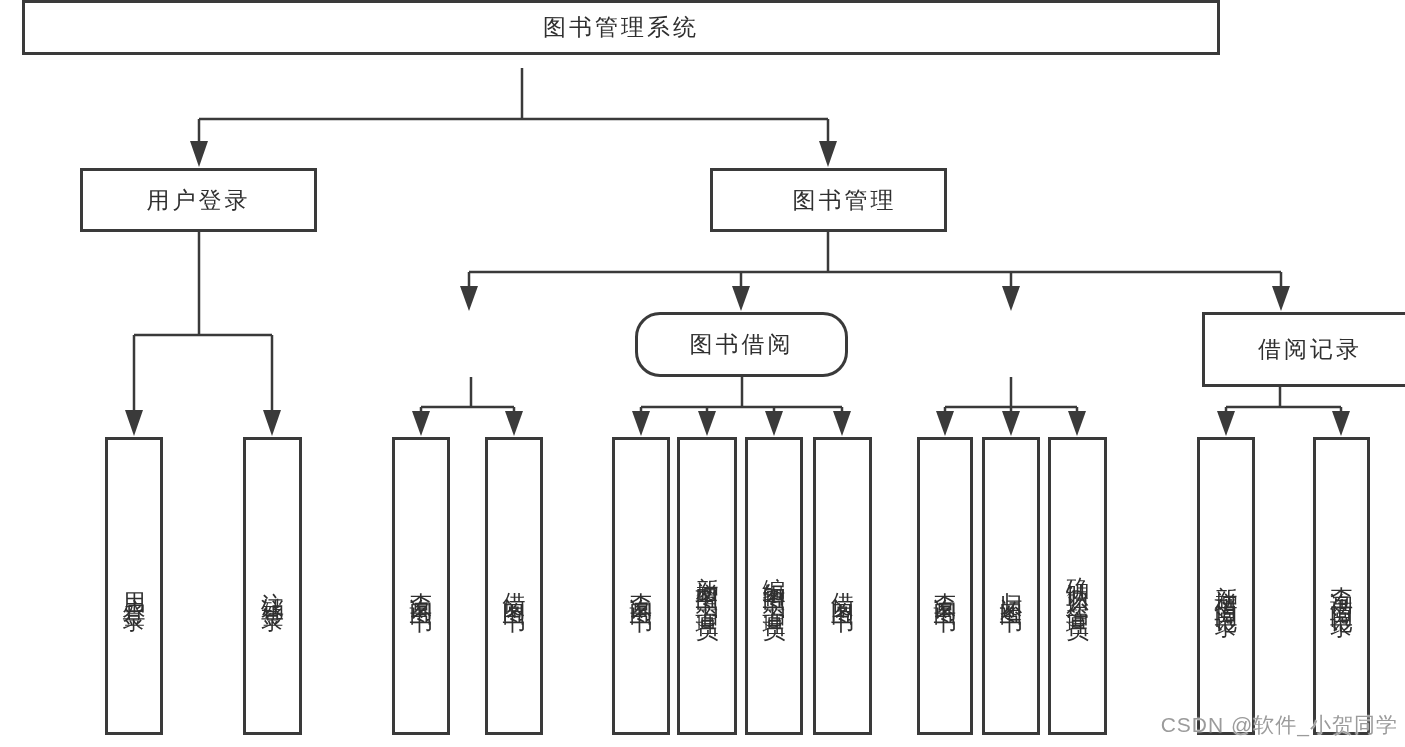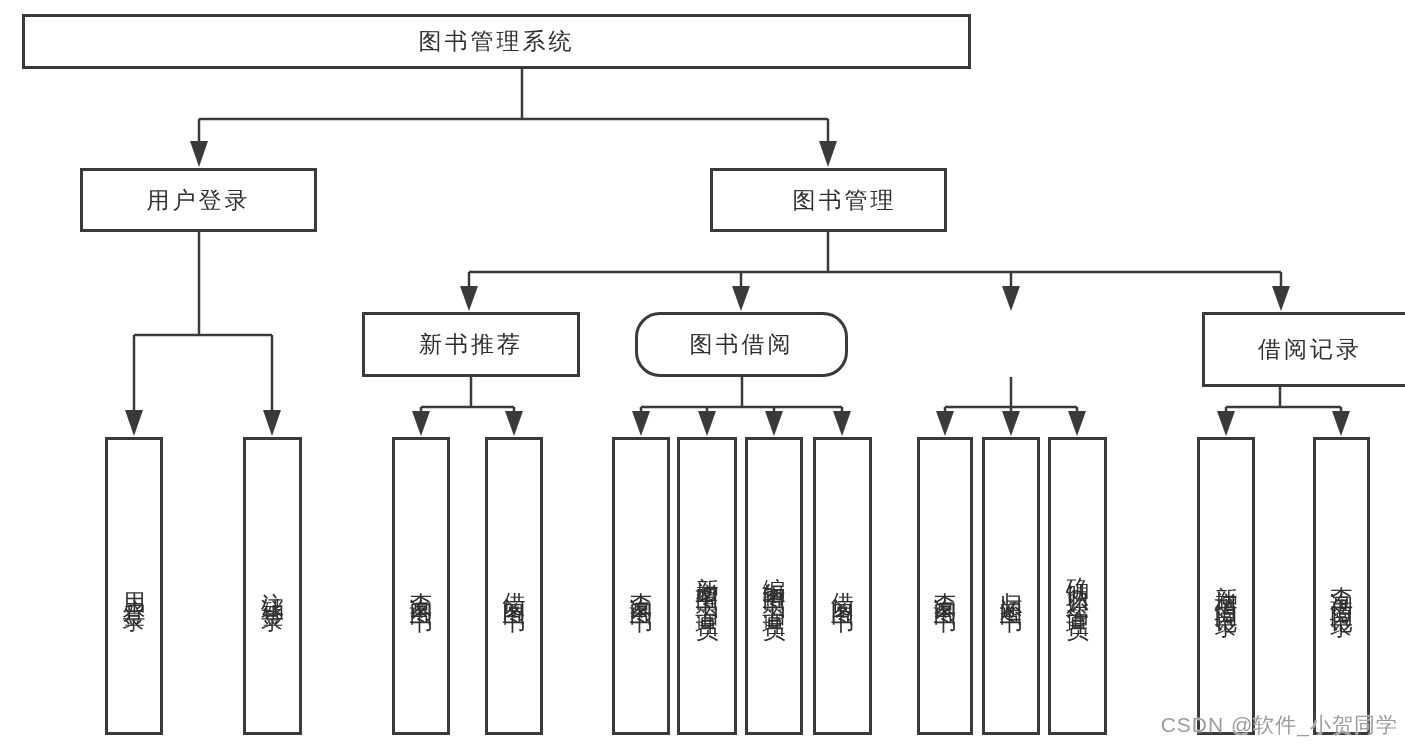--- a/index.html
+++ b/index.html
@@ -139,26 +139,25 @@
       <polygon points="765,411 783,411 774,436"></polygon>
       <polygon points="833,411 851,411 842,436"></polygon>
       <polygon points="936,411 954,411 945,436"></polygon>
       <polygon points="1002,411 1020,411 1011,436"></polygon>
       <polygon points="1068,411 1086,411 1077,436"></polygon>
       <polygon points="1217,411 1235,411 1226,436"></polygon>
       <polygon points="1332,411 1350,411 1341,436"></polygon>
     </g>
   </svg>
 
-  <div class="node" style="left:22px; top:14px; width:949px; height:55px;">图书管理系统</div>
+  <div class="node" style="left:22px; top:0; width:1198px; height:55px;">图书管理系统</div>
 
   <div class="node" style="left:80px; top:168px; width:237px; height:64px;">用户登录</div>
   <div class="node" style="left:710px; top:168px; width:237px; height:64px;padding-left:32px;">图书管理</div>
 
-  <div class="node" style="left:362px; top:312px; width:218px; height:65px;">新书推荐</div>
   <div class="node" style="left:635px; top:312px; width:213px; height:65px;border-radius:25px;">图书借阅</div>
   <div class="node" style="left:1202px; top:312px; width:216px; height:75px;">借阅记录</div>
 
   <div class="leaf" style="left:105px; top:437px; width:58px; height:298px;">
     <span class="vtext">用户登录</span>
   </div>
   <div class="leaf" style="left:243px; top:437px; width:59px; height:298px;">
     <span class="vtext">注销登录</span>
   </div>
 

